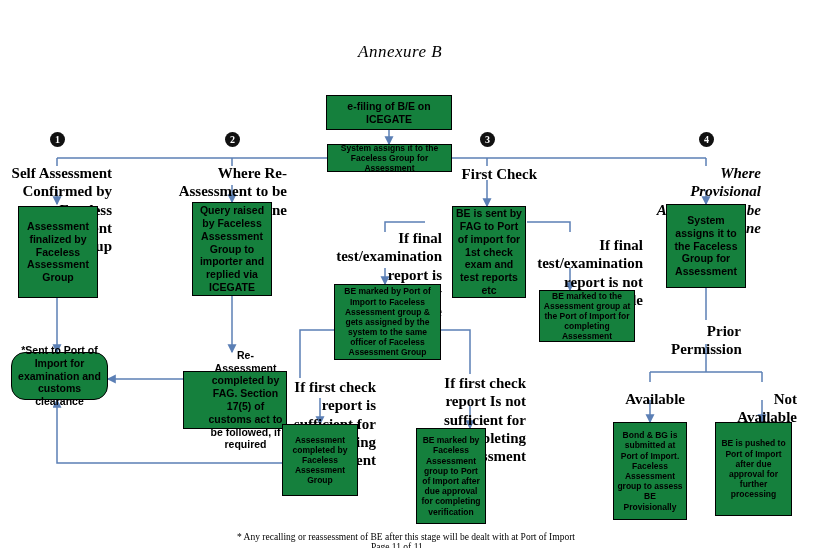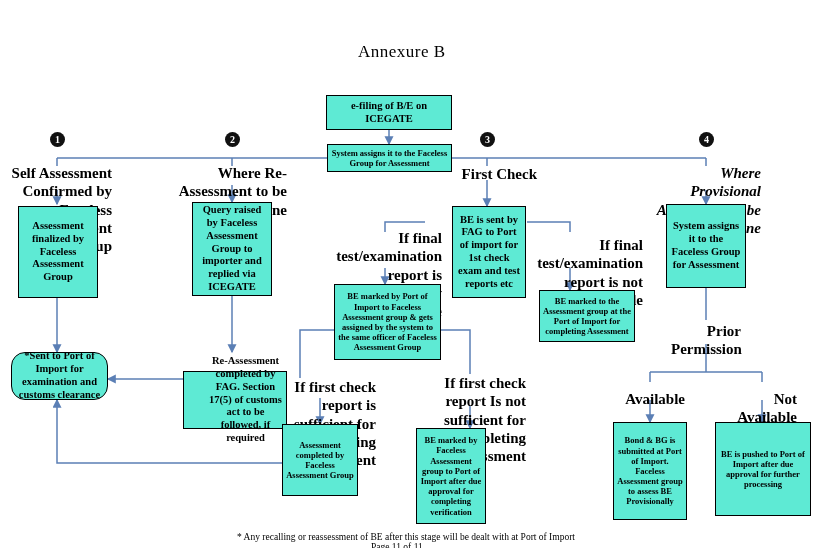--- a/index.html
+++ b/index.html
@@ -18,31 +18,31 @@
     position:absolute;
     font-family:"Liberation Serif", serif;
     font-size:17px;
     letter-spacing:.5px;
     white-space:nowrap;
   }
 
   .box{
     position:absolute;
     border:1.4px solid #000;
-    background:#5eead4;
+    background:#15803d;
     display:flex;
     align-items:center;
     justify-content:center;
     text-align:center;
     font-weight:bold;
     font-size:10.5px;
     line-height:1.22;
     padding:2px 3px;
     box-sizing:border-box;
-    font-family:Liberation Serif, serif;
+    font-family:Liberation Sans, sans-serif;
   }
   .box.small{font-size:8.5px;line-height:1.2;}
 
   .lbl{
     position:absolute;
     text-align:right;
     font-weight:bold;
     font-size:15px;
     line-height:1.22;
     font-family:"Liberation Serif", serif;
@@ -125,21 +125,21 @@
       <path d="M706,288 L706,320"></path>
       <path d="M706,344 L706,372"></path>
       <path d="M650,372 L762,372"></path>
       <path d="M650,372 L650,382"></path>
       <path d="M762,372 L762,382"></path>
       <path d="M650,400 L650,422" marker-end="url(#ah)"></path>
       <path d="M762,400 L762,422" marker-end="url(#ah)"></path>
     </g>
   </svg>
 
-  <div class="ttl" style="left:358px;top:42px;">Annexure B</div>
+  <div class="ttl" style="left:358px;top:42px;font-style:italic;">Annexure B</div>
 
   <div class="box" style="left:326px;top:95px;width:126px;height:35px;">e-filing of B/E on ICEGATE</div>
 
   <div class="box small" style="left:327px;top:144px;width:125px;height:28px;">System assigns it to the Faceless Group for Assessment</div>
 
   <div class="bullet" style="left:50px;top:132px;">1</div>
   <div class="bullet" style="left:225px;top:132px;">2</div>
   <div class="bullet" style="left:480px;top:132px;">3</div>
   <div class="bullet" style="left:699px;top:132px;">4</div>
 
@@ -167,18 +167,18 @@
 
   <div class="box small" style="left:282px;top:424px;width:76px;height:72px;">Assessment completed by Faceless Assessment Group</div>
   <div class="box small" style="left:416px;top:428px;width:70px;height:96px;">BE marked by Faceless Assessment group to Port of Import after due approval for completing verification</div>
 
   <div class="box" style="left:666px;top:204px;width:80px;height:84px;">System assigns it to the Faceless Group for Assessment</div>
   <div class="lbl" style="left:671px;top:322px;width:70px;">Prior Permission</div>
   <div class="lbl" style="left:615px;top:390px;width:70px;">Available</div>
   <div class="lbl" style="left:727px;top:390px;width:70px;">Not Available</div>
 
   <div class="box small" style="left:613px;top:422px;width:74px;height:98px;">Bond &amp; BG is submitted at Port of Import. Faceless Assessment group to assess BE Provisionally</div>
-  <div class="box small" style="left:715px;top:422px;width:96px;height:94px;">BE is pushed to Port of Import after due approval for further processing</div>
+  <div class="box small" style="left:715px;top:422px;width:77px;height:94px;">BE is pushed to Port of Import after due approval for further processing</div>
 
   <div class="foot" style="left:237px;top:532px;">* Any recalling or reassessment of BE after this stage will be dealt with at Port of Import</div>
   <div class="pageno" style="left:371px;top:542px;">Page 11 of 11</div>
 
 </div>
 
 </body></html>

